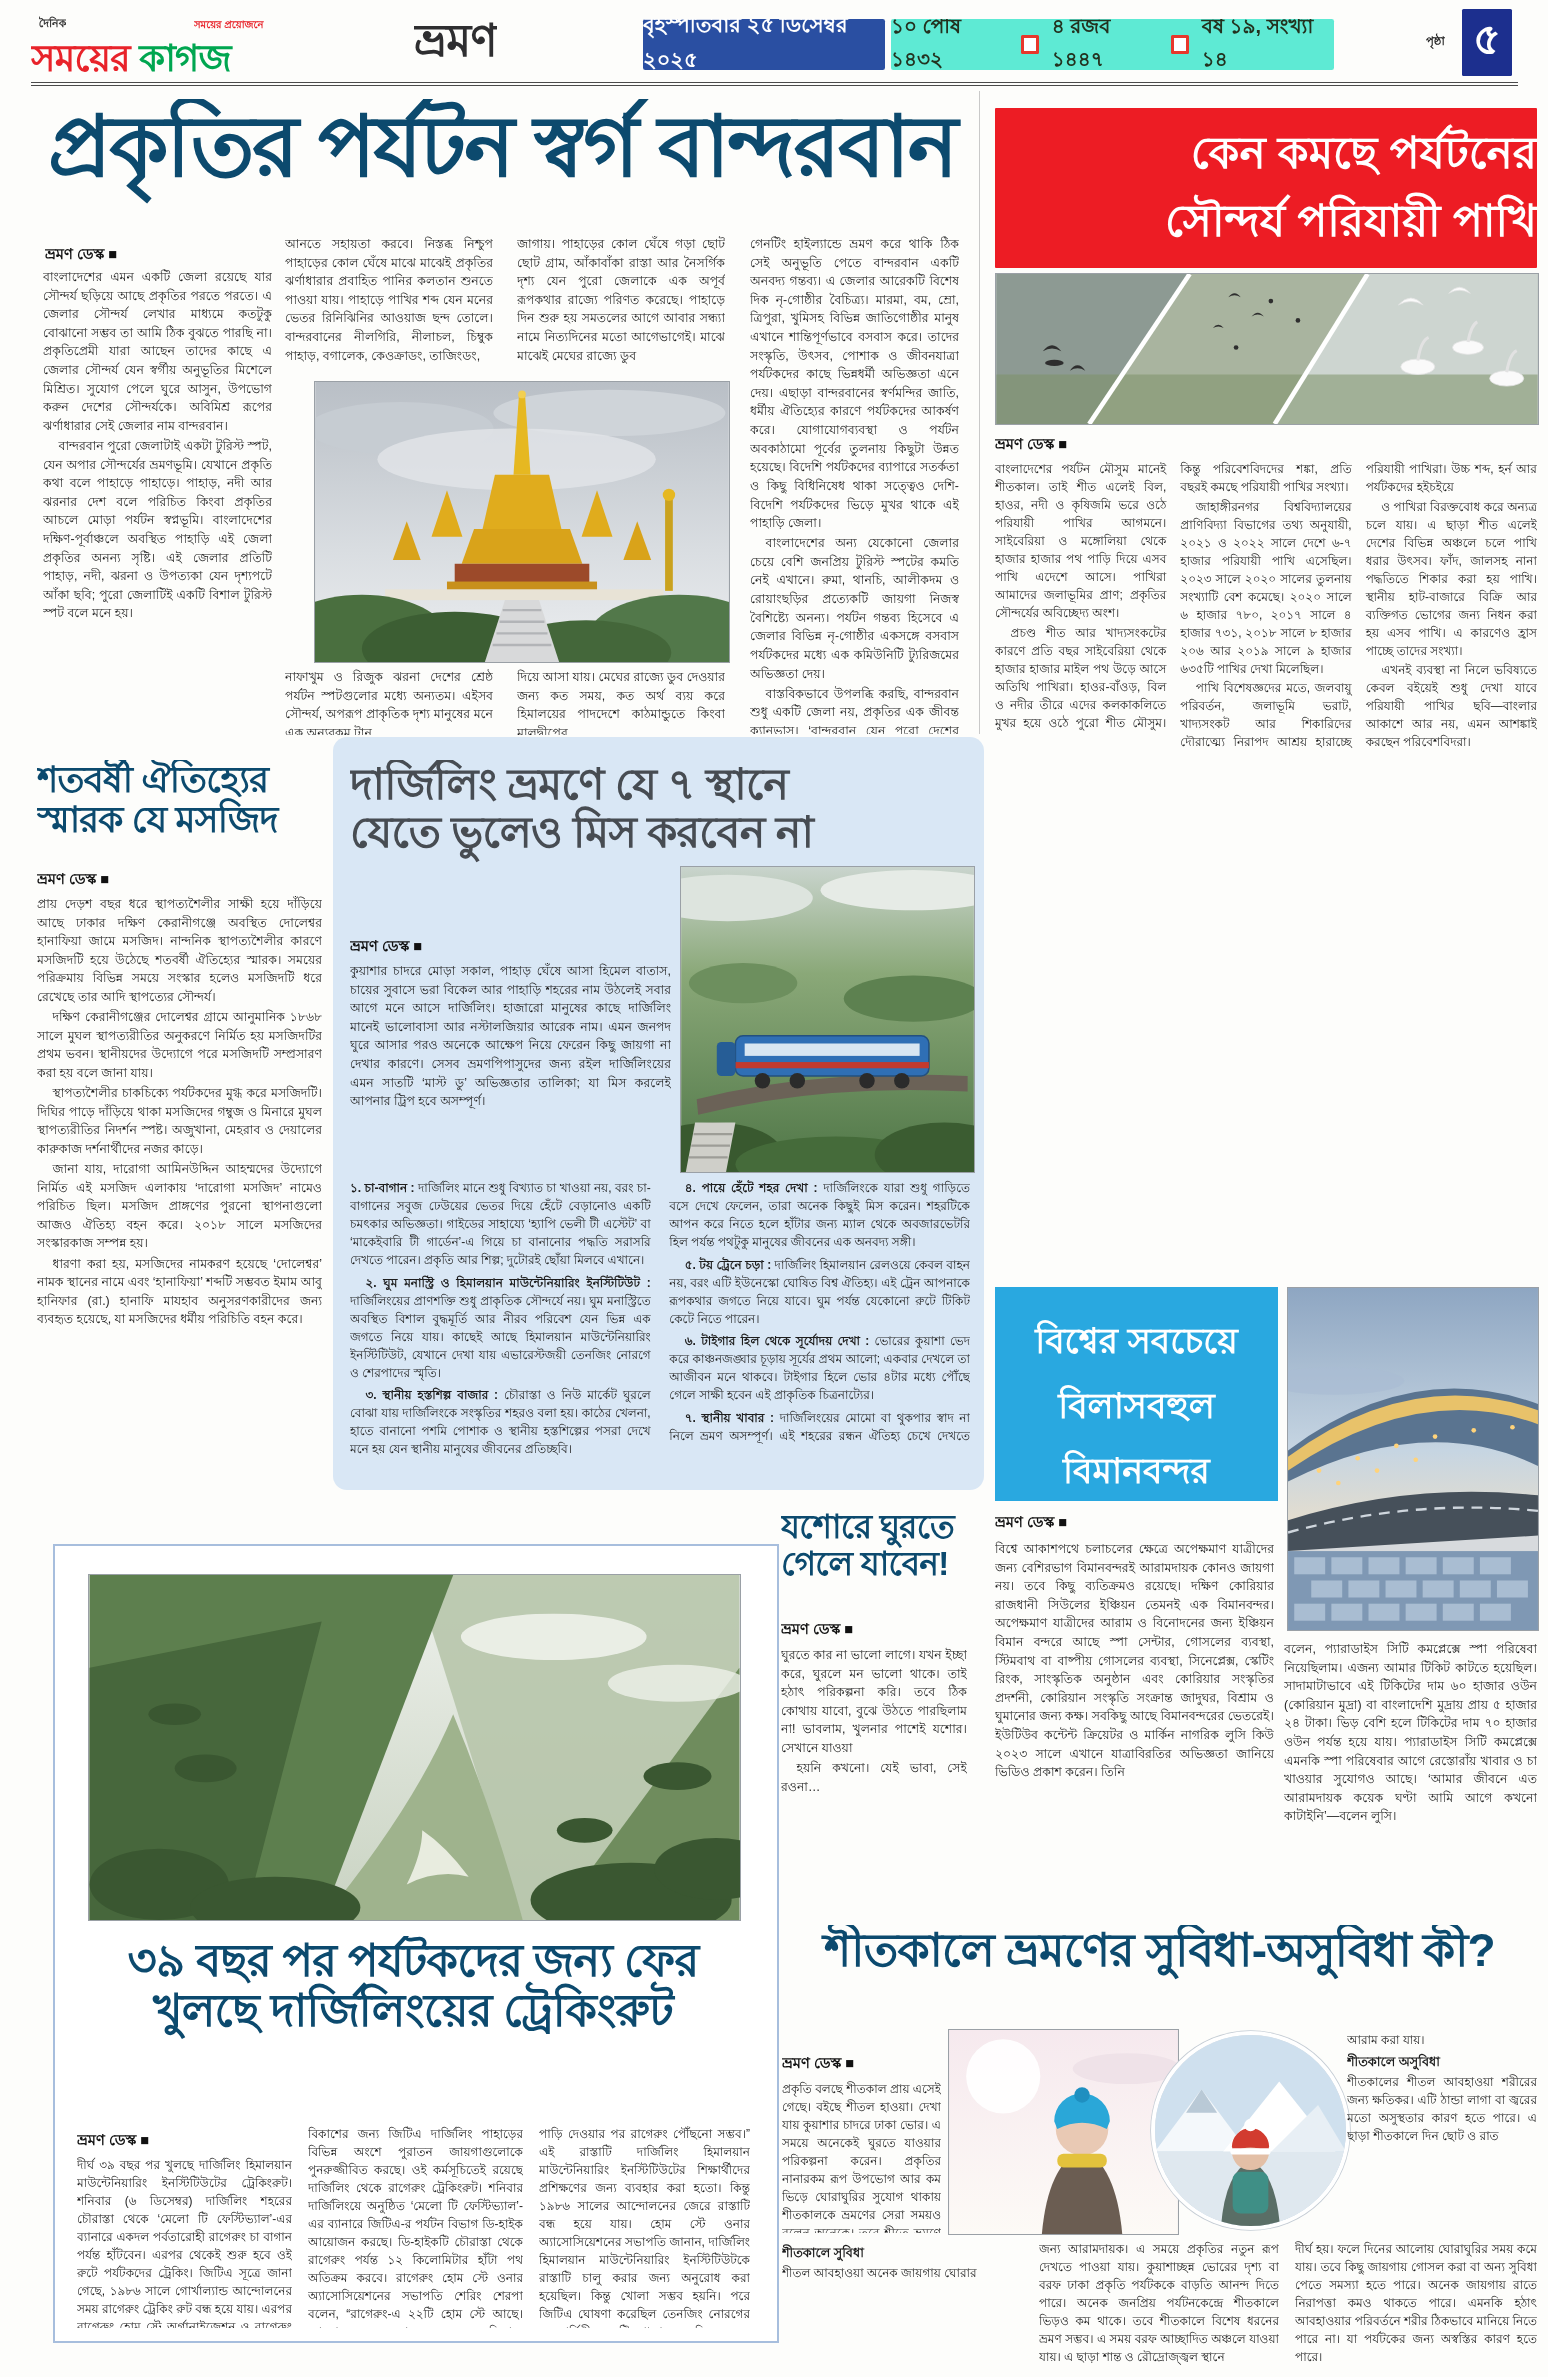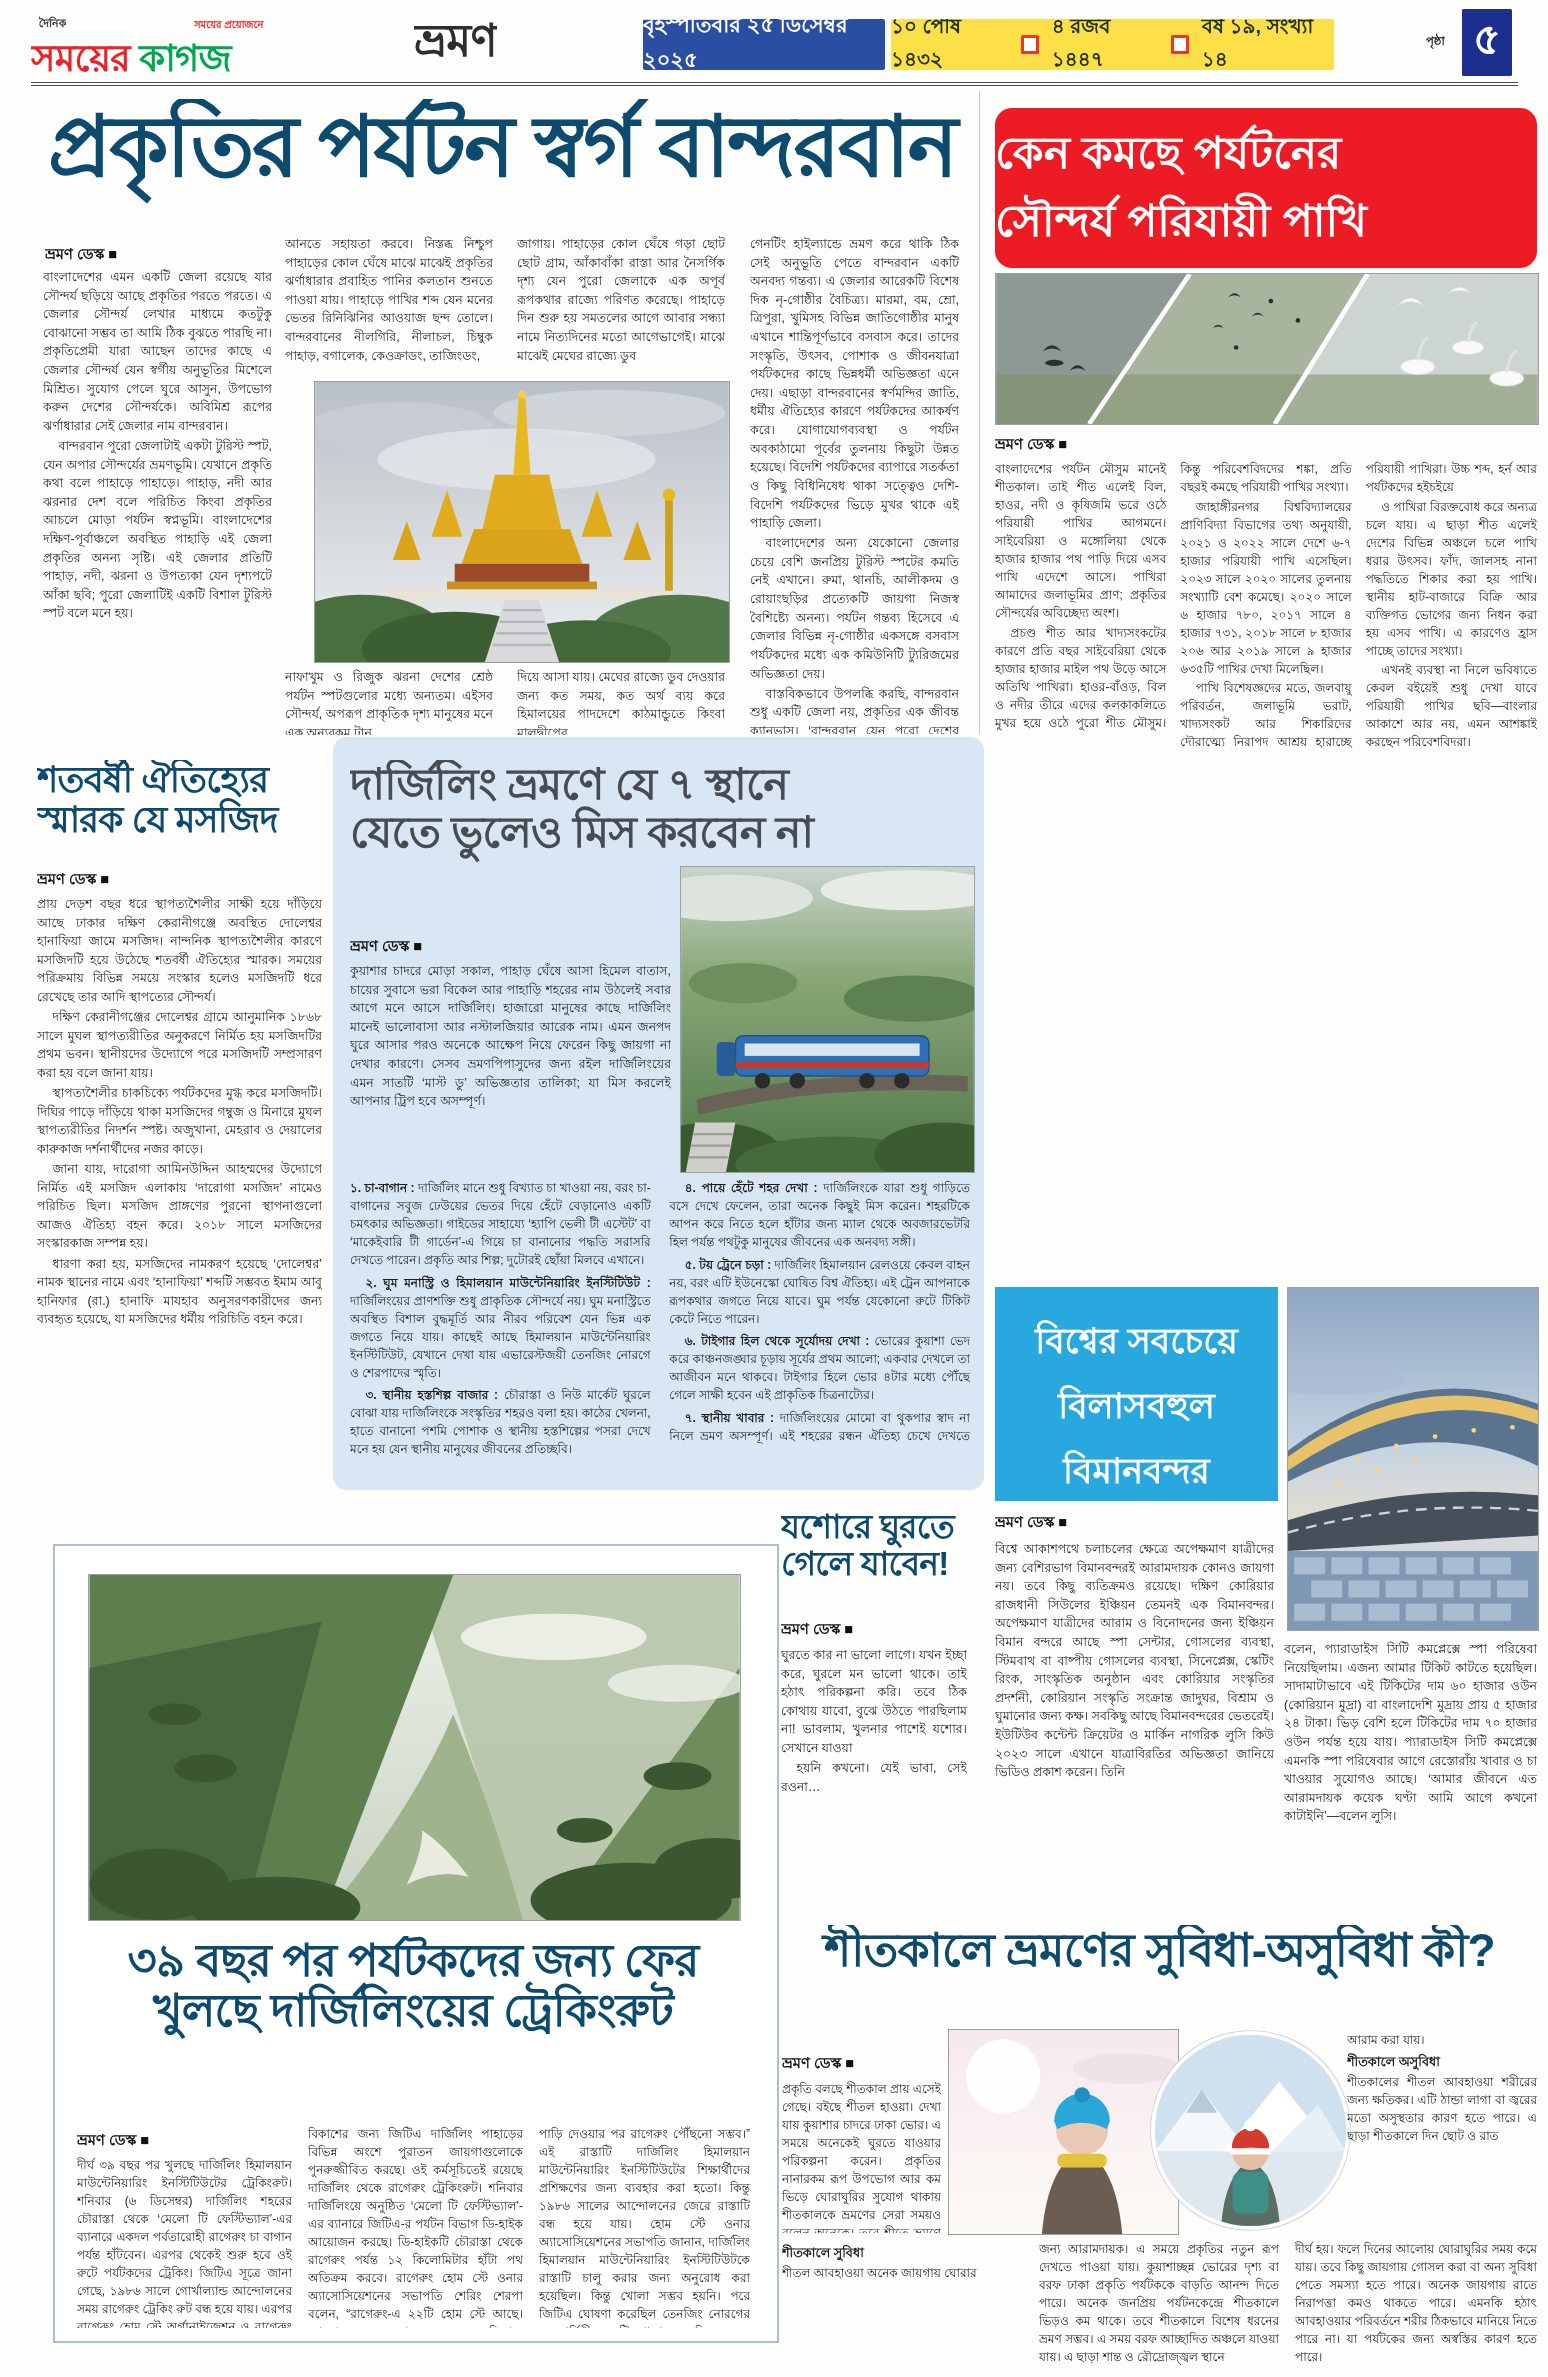--- a/index.html
+++ b/index.html
@@ -10,28 +10,28 @@
   .bt p{margin:0 0 1.5px 0;}
   .bt p + p{text-indent:15.5px;}
   .byline{font-size:14.7px;font-weight:bold;color:#111;}
   .headline{font-weight:bold;color:#0c4a6e;line-height:1.12;letter-spacing:-0.8px;}
   .subhead{font-weight:bold;font-size:12.8px;margin:3.1px 0 1.5px 0;}
   .photo{border:0.8px solid #9aa0a6;background:#d7dadd;}
   .vrule{position:absolute;width:0.8px;background:#c9c9c9;}
   
   .datebox{background:#2a4fa2;color:#fff;font-weight:bold;font-size:21px;
            display:flex;align-items:center;justify-content:center;border-radius:2.3px;}
-  .calbox{background:#fde047;color:#23321f;font-weight:bold;font-size:20px;
+  .calbox{background:#5eead4;color:#23321f;font-weight:bold;font-size:20px;
           display:flex;align-items:center;justify-content:center;gap:12.4px;border-radius:2.3px;}
   .sq{display:inline-block;width:13px;height:13px;border:3.1px solid #e8372b;background:#fff;border-radius:1.5px;}
   .pagebadge{background:#1c2f8e;color:#fff;display:flex;align-items:center;justify-content:center;
              font-size:43px;font-weight:bold;border-radius:1.5px;}
   .hrule{position:absolute;left:31px;width:1487px;border-top:1.5px solid #4a4a4a;border-bottom:0.8px solid #4a4a4a;height:2.3px;}
   
-  .redbox{background:#ed1c24;color:#fff;text-align:left;border-radius:17px;}
+  .redbox{background:#ed1c24;color:#fff;text-align:right;border-radius:1px;}
   .redbox div{font-size:44px;font-weight:bold;line-height:1.55;}
   .cyanbox{background:#29a8e0;color:#fff;text-align:center;}
   .cyanbox div{font-size:35px;font-weight:bold;line-height:1.85;}
   .darjbox{background:#d9e7f5;border-radius:14px;}
   .trekbox{border:2.3px solid #a7bedd;box-shadow:0 0 0 2.3px #fff inset;}
   .itemlead{font-weight:bold;}
   .items p{margin:0 0 4.6px 0;}
   .circlephoto{border-radius:50%;border:4.6px solid #fff;box-shadow:0 0 0 0.8px #c4ccd4;}
 </style>
 </head>

